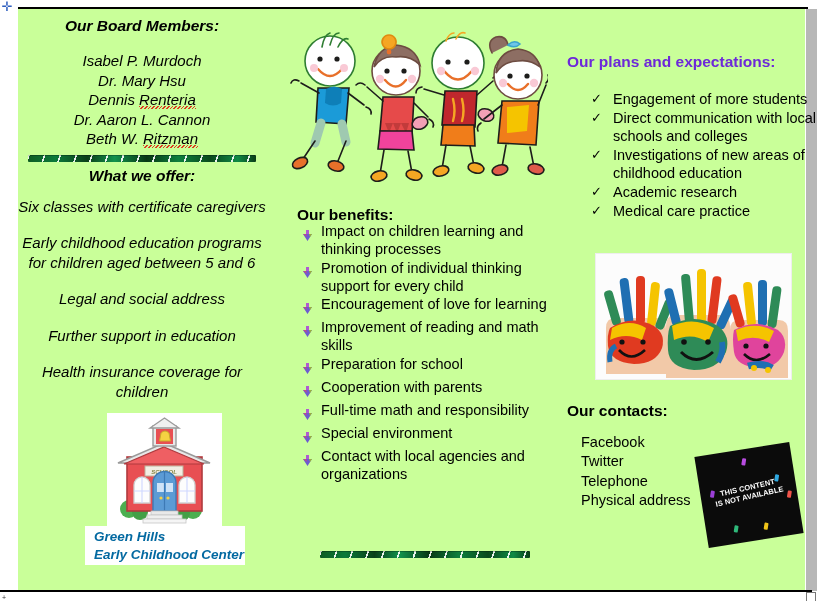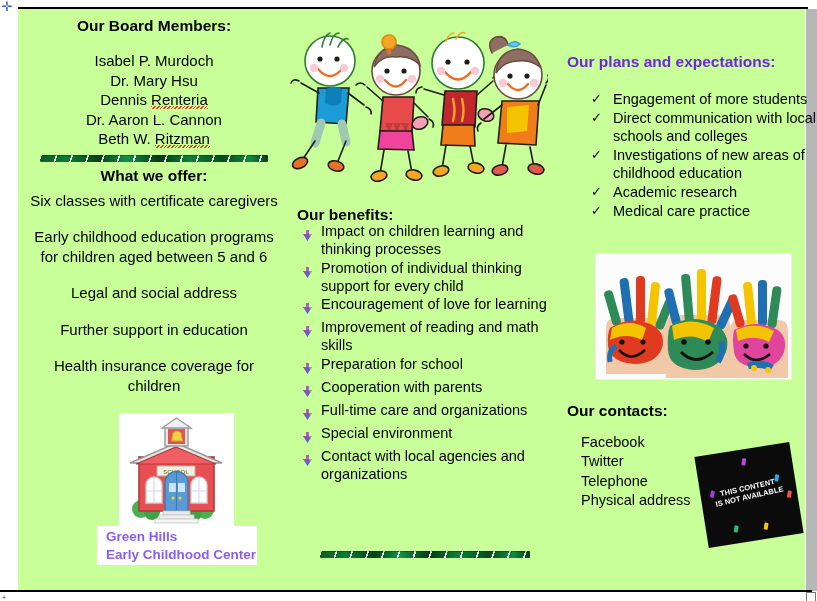--- a/index.html
+++ b/index.html
@@ -9,45 +9,45 @@
   .corner-handle{position:absolute;left:0;top:0;width:14px;height:14px;color:#2f5fbf;font-size:13px;line-height:13px;text-align:center;}
   .top-rule{position:absolute;left:18px;top:7px;width:790px;height:2px;background:#000;}
   .bottom-rule{position:absolute;left:0px;top:590px;width:812px;height:2px;background:#000;}
   .right-strip{position:absolute;left:806px;top:9px;width:11px;height:582px;background:#b7b7b7;}
   .bottom-left-mark{position:absolute;left:2px;top:594px;width:5px;height:5px;color:#333;font-size:7px;}
   .bottom-right-mark{position:absolute;left:806px;top:592px;width:8px;height:8px;border:1px solid #777;background:#fff;}
 
   .page{position:absolute;left:18px;top:9px;width:787px;height:581px;background:#c9ff99;}
 
   
-  .col-left{position:absolute;left:12px;top:0px;width:248px;height:581px;}
+  .col-left{position:absolute;left:0px;top:0px;width:248px;height:581px;font-style:italic;}
   .heading{font-weight:bold;font-size:15.5px;color:#000;text-align:center;}
   .lead-line{font-size:15px;color:#000;text-align:center;line-height:19.5px;}
   .board-list{margin-top:16px;}
   .board-list .lead-line{line-height:19.5px;}
   .sp{position:relative;}
   .sp::after{content:"";position:absolute;left:0;right:0;bottom:-1px;height:3px;
      background-image:repeating-linear-gradient(135deg,#e03a20 0 1.2px,transparent 1.2px 2.6px);}
 
   .divider{height:7px;margin:6px 0 5px 0;border-radius:1px;
      background:
        repeating-linear-gradient(108deg, rgba(255,255,255,.92) 0 1.6px, rgba(255,255,255,0) 1.6px 15px),
        linear-gradient(90deg,#0f5d23 0%,#0b7a3a 12%,#0a3f18 26%,#12924d 38%,#083814 52%,#0d7f3d 66%,#0a4a1d 80%,#0f8a45 92%,#0b3d17 100%);
      box-shadow:0 1px 0 rgba(0,0,0,.25) inset;}
   .divider-mid{height:7px;}
 
   .offer-block{margin-top:2px;}
   .offer-item{font-size:15px;color:#000;text-align:center;line-height:19.5px;margin-top:17px;}
-  .offer-item.first{margin-top:6px;}
+  .offer-item.first{margin-top:12px;}
 
   
   .logo-wrap{position:absolute;left:67px;top:404px;width:160px;height:152px;}
   .logo-img{position:absolute;left:22px;top:0px;width:115px;height:115px;background:#fff;}
   .logo-caption{position:absolute;left:0px;top:113px;width:160px;height:39px;background:#fff;}
-  .logo-caption span{display:block;color:#8b5cf6;font-weight:bold;font-size:13.5px;line-height:18px;padding-left:9px;}
+  .logo-caption span{display:block;color:#0369a1;font-weight:bold;font-size:13.5px;line-height:18px;padding-left:9px;}
   .logo-caption span.l1{padding-top:2px;}
 
   
   .sh{position:absolute;left:0;top:0;width:115px;height:115px;}
 
   
   .col-mid{position:absolute;left:258px;top:0px;width:250px;height:581px;}
   .kids{position:absolute;left:10px;top:14px;width:262px;height:160px;}
   .benefits-title{position:absolute;left:21px;top:197px;font-weight:bold;font-size:15.5px;color:#000;}
   .benefits-list{position:absolute;left:26px;top:213px;width:258px;}
@@ -310,21 +310,21 @@
         </div>
         <div class="b-item">
           <span class="b-bullet">
             <svg width="11" height="11" viewBox="0 0 11 11">
                 <path d="M4 0h3v4h3l-4.5 7L1 4h3z" fill="#6d5bd0"></path>
                 <path d="M4 0h3v4h-3z" fill="#b05ad0"></path>
                 <path d="M7 4h3l-2 3z" fill="#9ab33a"></path>
                 <path d="M1 4h3l1 3z" fill="#c24a8a"></path>
               </svg>
           </span>
-          <span class="b-text">Full-time care and organizations</span>
+          <span class="b-text">Full-time math and responsibility</span>
         </div>
         <div class="b-item">
           <span class="b-bullet">
             <svg width="11" height="11" viewBox="0 0 11 11">
                 <path d="M4 0h3v4h3l-4.5 7L1 4h3z" fill="#6d5bd0"></path>
                 <path d="M4 0h3v4h-3z" fill="#b05ad0"></path>
                 <path d="M7 4h3l-2 3z" fill="#9ab33a"></path>
                 <path d="M1 4h3l1 3z" fill="#c24a8a"></path>
               </svg>
           </span>

